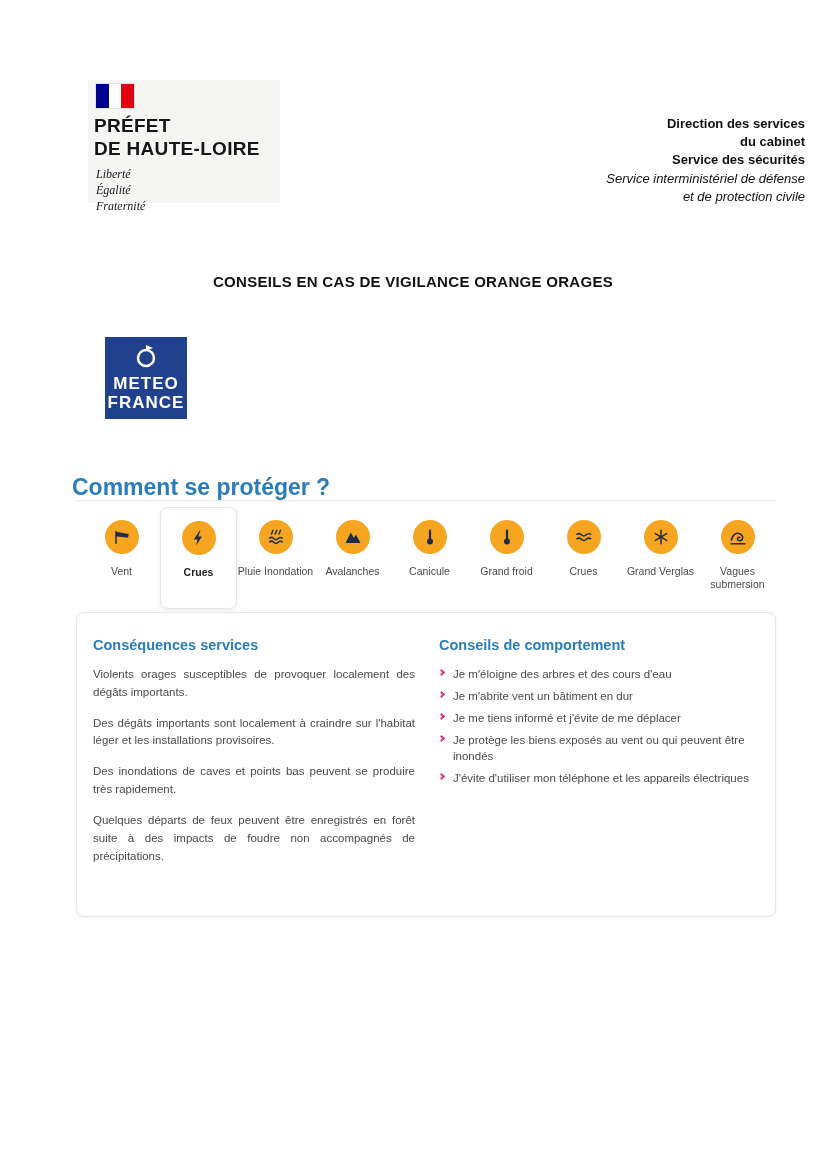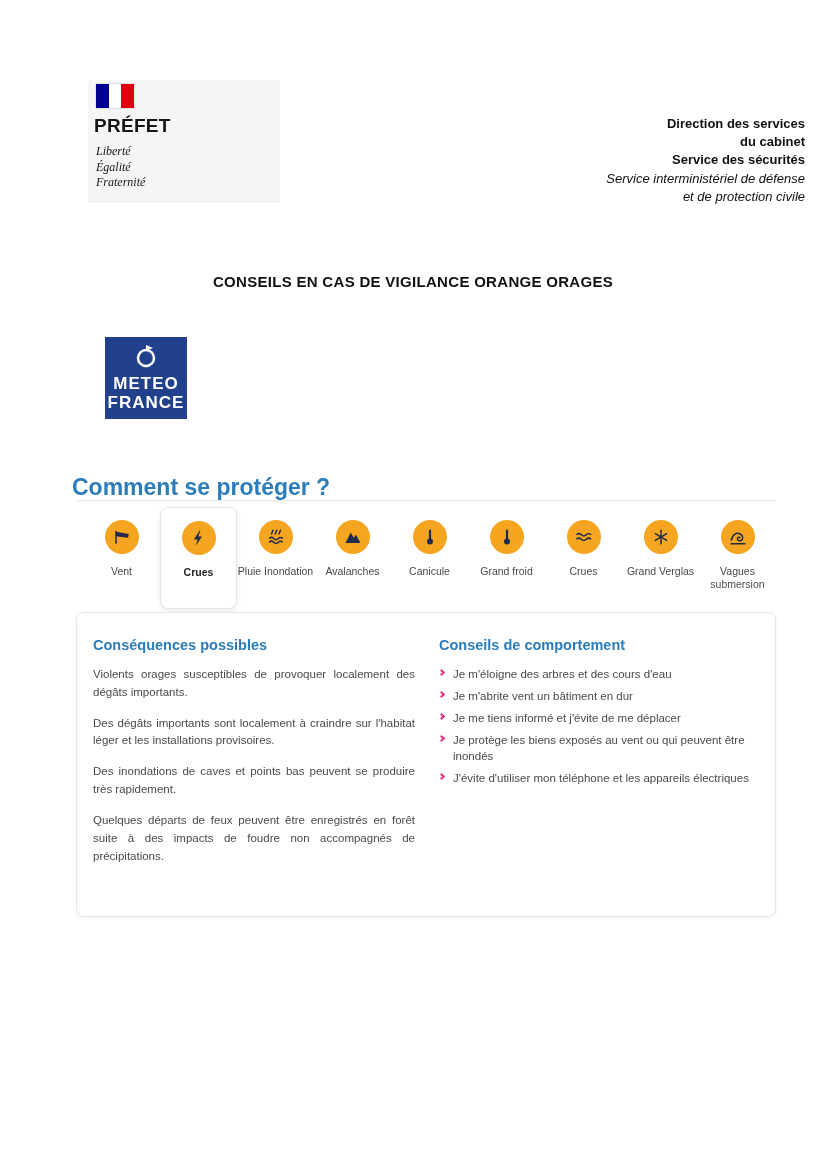--- a/index.html
+++ b/index.html
@@ -127,20 +127,21 @@
 <div class="page">
 
   <div class="gov-logo">
     <div class="flag">
       <span class="stripe s-blue"></span>
         <span class="stripe s-white"></span>
         <span class="stripe s-red"></span>
     </div>
     <div class="prefet-name">
       <div>PRÉFET</div>
+      <div>DE HAUTE-LOIRE</div>
     </div>
     <div class="motto">
       <div>Liberté</div>
       <div>Égalité</div>
       <div>Fraternité</div>
     </div>
   </div>
 
   <div class="service-block">
     <div class="svc bold">Direction des services</div>
@@ -263,21 +264,21 @@
       <span class="tab-label">Vagues submersion</span>
     </div>
 
   </div>
 
   <div class="vigilance-card">
 
     <div class="card-body">
 
       <div class="col-left">
-        <div class="col-heading">Conséquences possibles</div>
+        <div class="col-heading">Conséquences services</div>
         <p class="para">Violents orages susceptibles de provoquer localement des dégâts importants.</p>
         <p class="para">Des dégâts importants sont localement à craindre sur l'habitat léger et les installations provisoires.</p>
         <p class="para">Des inondations de caves et points bas peuvent se produire très rapidement.</p>
         <p class="para">Quelques départs de feux peuvent être enregistrés en forêt suite à des impacts de foudre non accompagnés de précipitations.</p>
       </div>
 
       <div class="col-right">
         <div class="col-heading">Conseils de comportement</div>
         <div class="advice-item">
           <span class="chev"></span>

